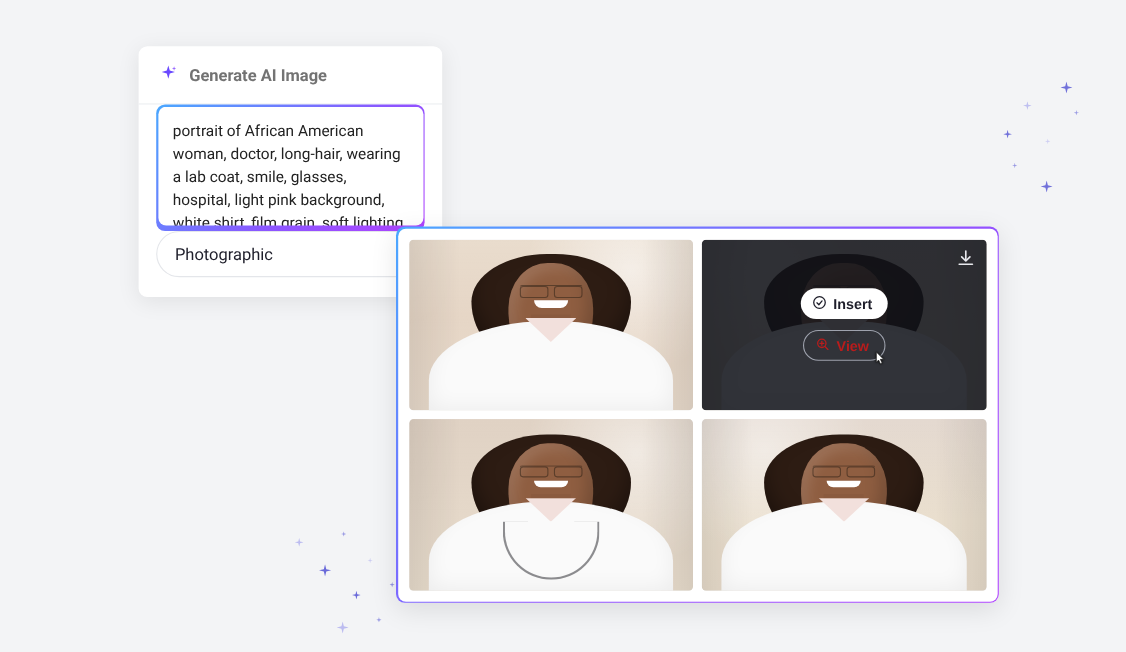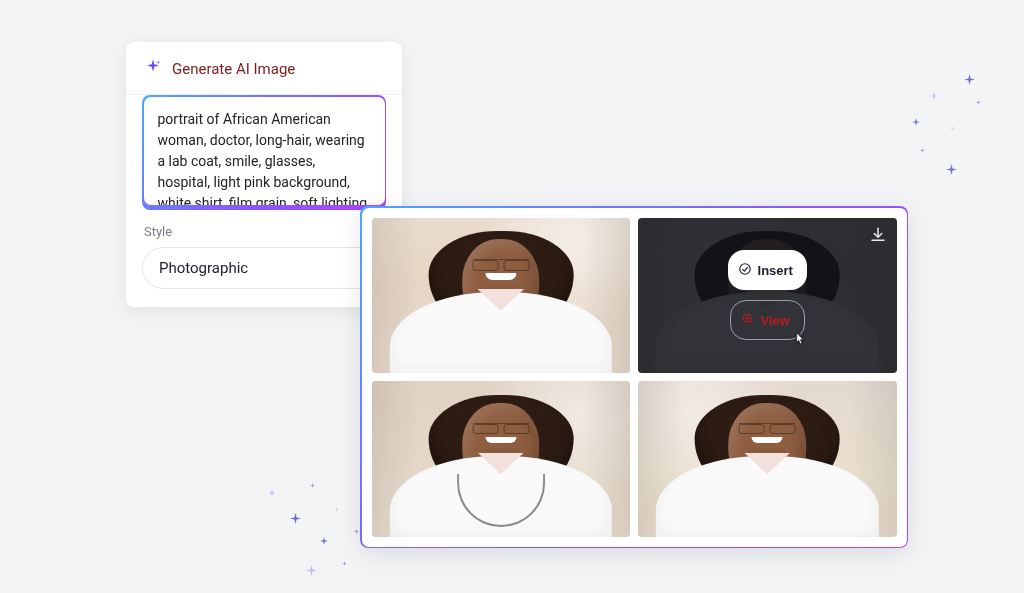--- a/index.html
+++ b/index.html
@@ -26,22 +26,22 @@
   }
   .gen-header {
     display: flex;
     align-items: center;
     gap: 10px;
     padding: 16px 18px 14px 18px;
     border-bottom: 1px solid #eceef1;
   }
   .gen-title {
     font-size: 15px;
-    font-weight: 400;
-    color: #7f1d1d;
+    font-weight: 700;
+    color: #737373;
     text-align: right;
   }
   .section-label {
     font-size: 13px;
     color: #7b7e89;
     padding: 14px 18px 8px 18px;
   }
   .desc-wrap {
     margin: 0 16px;
     border-radius: 8px;
@@ -219,21 +219,21 @@
     display:flex;
     flex-direction:column;
     align-items:center;
     justify-content:center;
     gap:10px;
   }
   .pill {
     display:inline-flex;
     align-items:center;
     gap:6px;
-    height:40px;
+    height:28px;
     padding:0 14px 0 10px;
     border-radius:16px;
     font-size:13px;
     font-weight:600;
     cursor:pointer;
     border:none;
   }
   .pill.light { background:#ffffff; color:#1e1e2a; }
   .pill.ghost { background:transparent; color:#b91c1c; border:1.5px solid #9ea2ad; position:relative; }
   .cursor-hand {
@@ -368,21 +368,20 @@
         <path d="M19 3 L19.7 5 L21.7 5.7 L19.7 6.4 L19 8.4 L18.3 6.4 L16.3 5.7 L18.3 5 Z" fill="#9a6bff"></path>
       </svg>
     </span>
     <span class="gen-title">Generate AI Image</span>
   </div>
 
   <div class="desc-wrap">
     <textarea class="desc-input" style="">portrait of African American woman, doctor, long-hair, wearing a lab coat, smile, glasses, hospital, light pink background, white shirt, film grain, soft lighting</textarea>
   </div>
 
-  <div class="section-label">Style</div>
   <div class="style-wrap">
     <div class="style-select">
       <span>Photographic</span>
     </div>
   </div>
 </div>
 
 <div class="results-card">
   <div class="results-inner">
 

